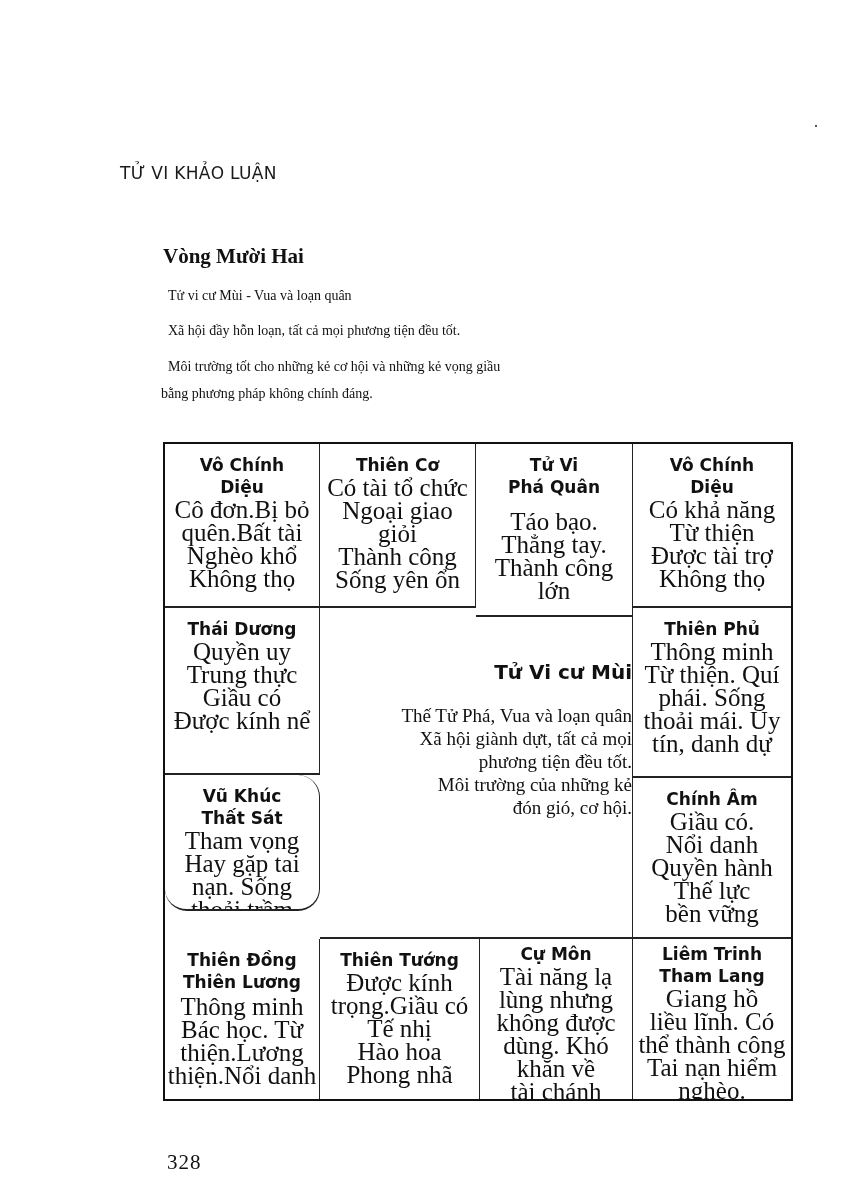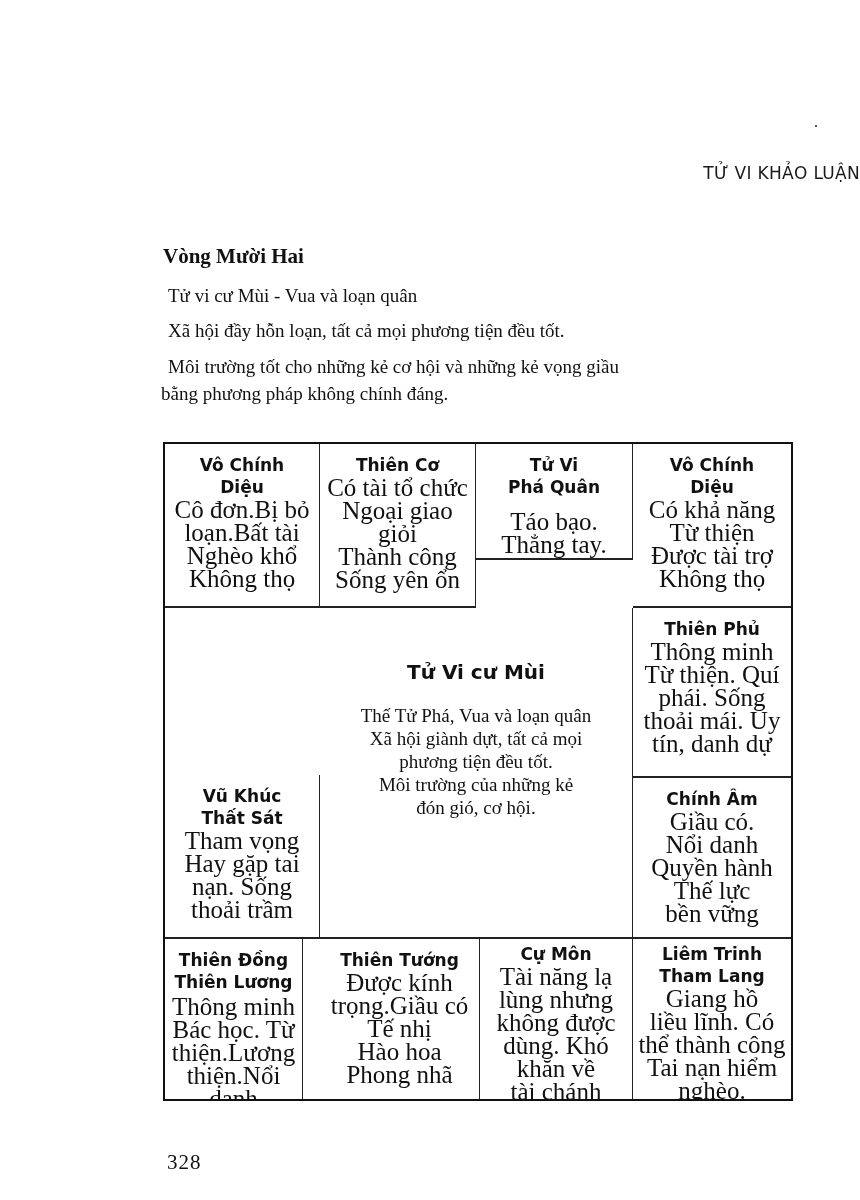--- a/index.html
+++ b/index.html
@@ -1,30 +1,30 @@
 <!DOCTYPE html>
 <html><head>
   <meta charset="utf-8">
   <style>
     html, body { margin: 0; padding: 0; }
     body {
       width: 860px; height: 1200px; background: #ffffff; position: relative;
       overflow: hidden; color: #111; font-family: "Liberation Serif", serif;
     }
     .running-header {
-      position: absolute; left: 0; width: 860px; top: 163px; text-align: right;
+      position: absolute; left: 0; width: 860px; top: 163px; text-align: left;
       font-family: "DejaVu Sans", sans-serif; font-size: 17px; letter-spacing: 0.3px;
       color: #1a1a1a; padding-left: 120px; box-sizing: border-box;
     }
     .dot { position: absolute; left: 815px; top: 125px; width: 2px; height: 2px; background: #555; }
     .section-title {
       position: absolute; left: 163px; top: 244px; font-family: Liberation Serif, serif;
       font-weight: bold; font-size: 21px;
     }
-    .para { position: absolute; font-size: 19px; line-height: 27px; white-space: nowrap; text-align: center; }
+    .para { position: absolute; font-size: 14px; line-height: 27px; white-space: nowrap; text-align: center; }
     .p1 { left: 168px; top: 282px; }
     .p2 { left: 168px; top: 317px; }
     .p3 { left: 168px; top: 353px; }
     .p4 { left: 161px; top: 380px; }
 
     .grid {
       position: absolute; left: 163px; top: 442px; width: 630px; height: 659px;
       border: 2px solid #111; box-sizing: border-box;
     }
     .cell {
@@ -64,57 +64,64 @@
 <div class="para p2">Xã hội đầy hỗn loạn, tất cả mọi phương tiện đều tốt.</div>
 <div class="para p3">Môi trường tốt cho những kẻ cơ hội và những kẻ vọng giầu</div>
 <div class="para p4">bằng phương pháp không chính đáng.</div>
 
 <div class="grid">
 
   <div class="cell" style="left:0;top:0;width:155px;height:164px;">
     <div class="star">Vô Chính
 Diệu</div>
     <div class="desc">Cô đơn.Bị bỏ
-loạn.Bất tài
+quên.Bất tài
 Nghèo khổ
 Không thọ</div>
   </div>
   <div class="cell" style="left:155px;top:0;width:156px;height:164px;">
     <div class="star">Thiên Cơ</div>
     <div class="desc">Có tài tổ chức
 Ngoại giao giỏi
 Thành công
 Sống yên ổn</div>
   </div>
-  <div class="cell" style="left:311px;top:0;width:157px;height:116px;">
+  <div class="cell" style="left:311px;top:0;width:157px;height:173px;">
     <div class="star">Tử Vi
 Phá Quân</div>
     <div class="desc" style="margin-top:12px;">Táo bạo.
 Thẳng tay.
 Thành công lớn</div>
   </div>
   <div class="cell no-r" style="left:468px;top:0;width:158px;height:164px;">
     <div class="star">Vô Chính
 Diệu</div>
     <div class="desc">Có khả năng
 Từ thiện
 Được tài trợ
 Không thọ</div>
   </div>
 
-  <div class="cell" style="left:0;top:331px;width:155px;height:164px;">
+  <div class="cell" style="left:0;top:164px;width:155px;height:167px;">
+    <div class="star">Thái Dương</div>
+    <div class="desc">Quyền uy
+Trung thực
+Giầu có
+Được kính nể</div>
+  </div>
+  <div class="cell" style="left:0;top:331px;width:155px;height:136px;border-radius:22px;">
     <div class="star">Vũ Khúc
 Thất Sát</div>
     <div class="desc">Tham vọng
 Hay gặp tai
 nạn. Sống
 thoải trầm</div>
   </div>
 
-  <div class="cell" style="left:155px;top:164px;width:313px;height:331px;padding-top:0;">
+  <div class="cell" style="left:155px;top:164px;width:313px;height:331px;padding-top:0;text-align:right;">
     <div class="center-title">Tử Vi cư Mùi</div>
     <div class="center-desc">Thế Tử Phá, Vua và loạn quân
 Xã hội giành dựt, tất cả mọi
 phương tiện đều tốt.
 Môi trường của những kẻ
 đón gió, cơ hội.</div>
   </div>
 
   <div class="cell no-r" style="left:468px;top:164px;width:158px;height:170px;">
     <div class="star">Thiên Phủ</div>
@@ -126,21 +133,21 @@
   </div>
   <div class="cell no-r" style="left:468px;top:334px;width:158px;height:161px;">
     <div class="star">Chính Âm</div>
     <div class="desc">Giầu có.
 Nổi danh
 Quyền hành
 Thế lực
 bền vững</div>
   </div>
 
-  <div class="cell no-b" style="left:0;top:495px;width:138px;height:160px;">
+  <div class="cell no-b" style="left:0;top:495px;width:155px;height:160px;">
     <div class="star">Thiên Đồng
 Thiên Lương</div>
     <div class="desc" style="margin-top:2px;">Thông minh
 Bác học. Từ
 thiện.Lương
 thiện.Nổi danh</div>
   </div>
   <div class="cell no-b" style="left:155px;top:495px;width:160px;height:160px;">
     <div class="star">Thiên Tướng</div>
     <div class="desc">Được kính

